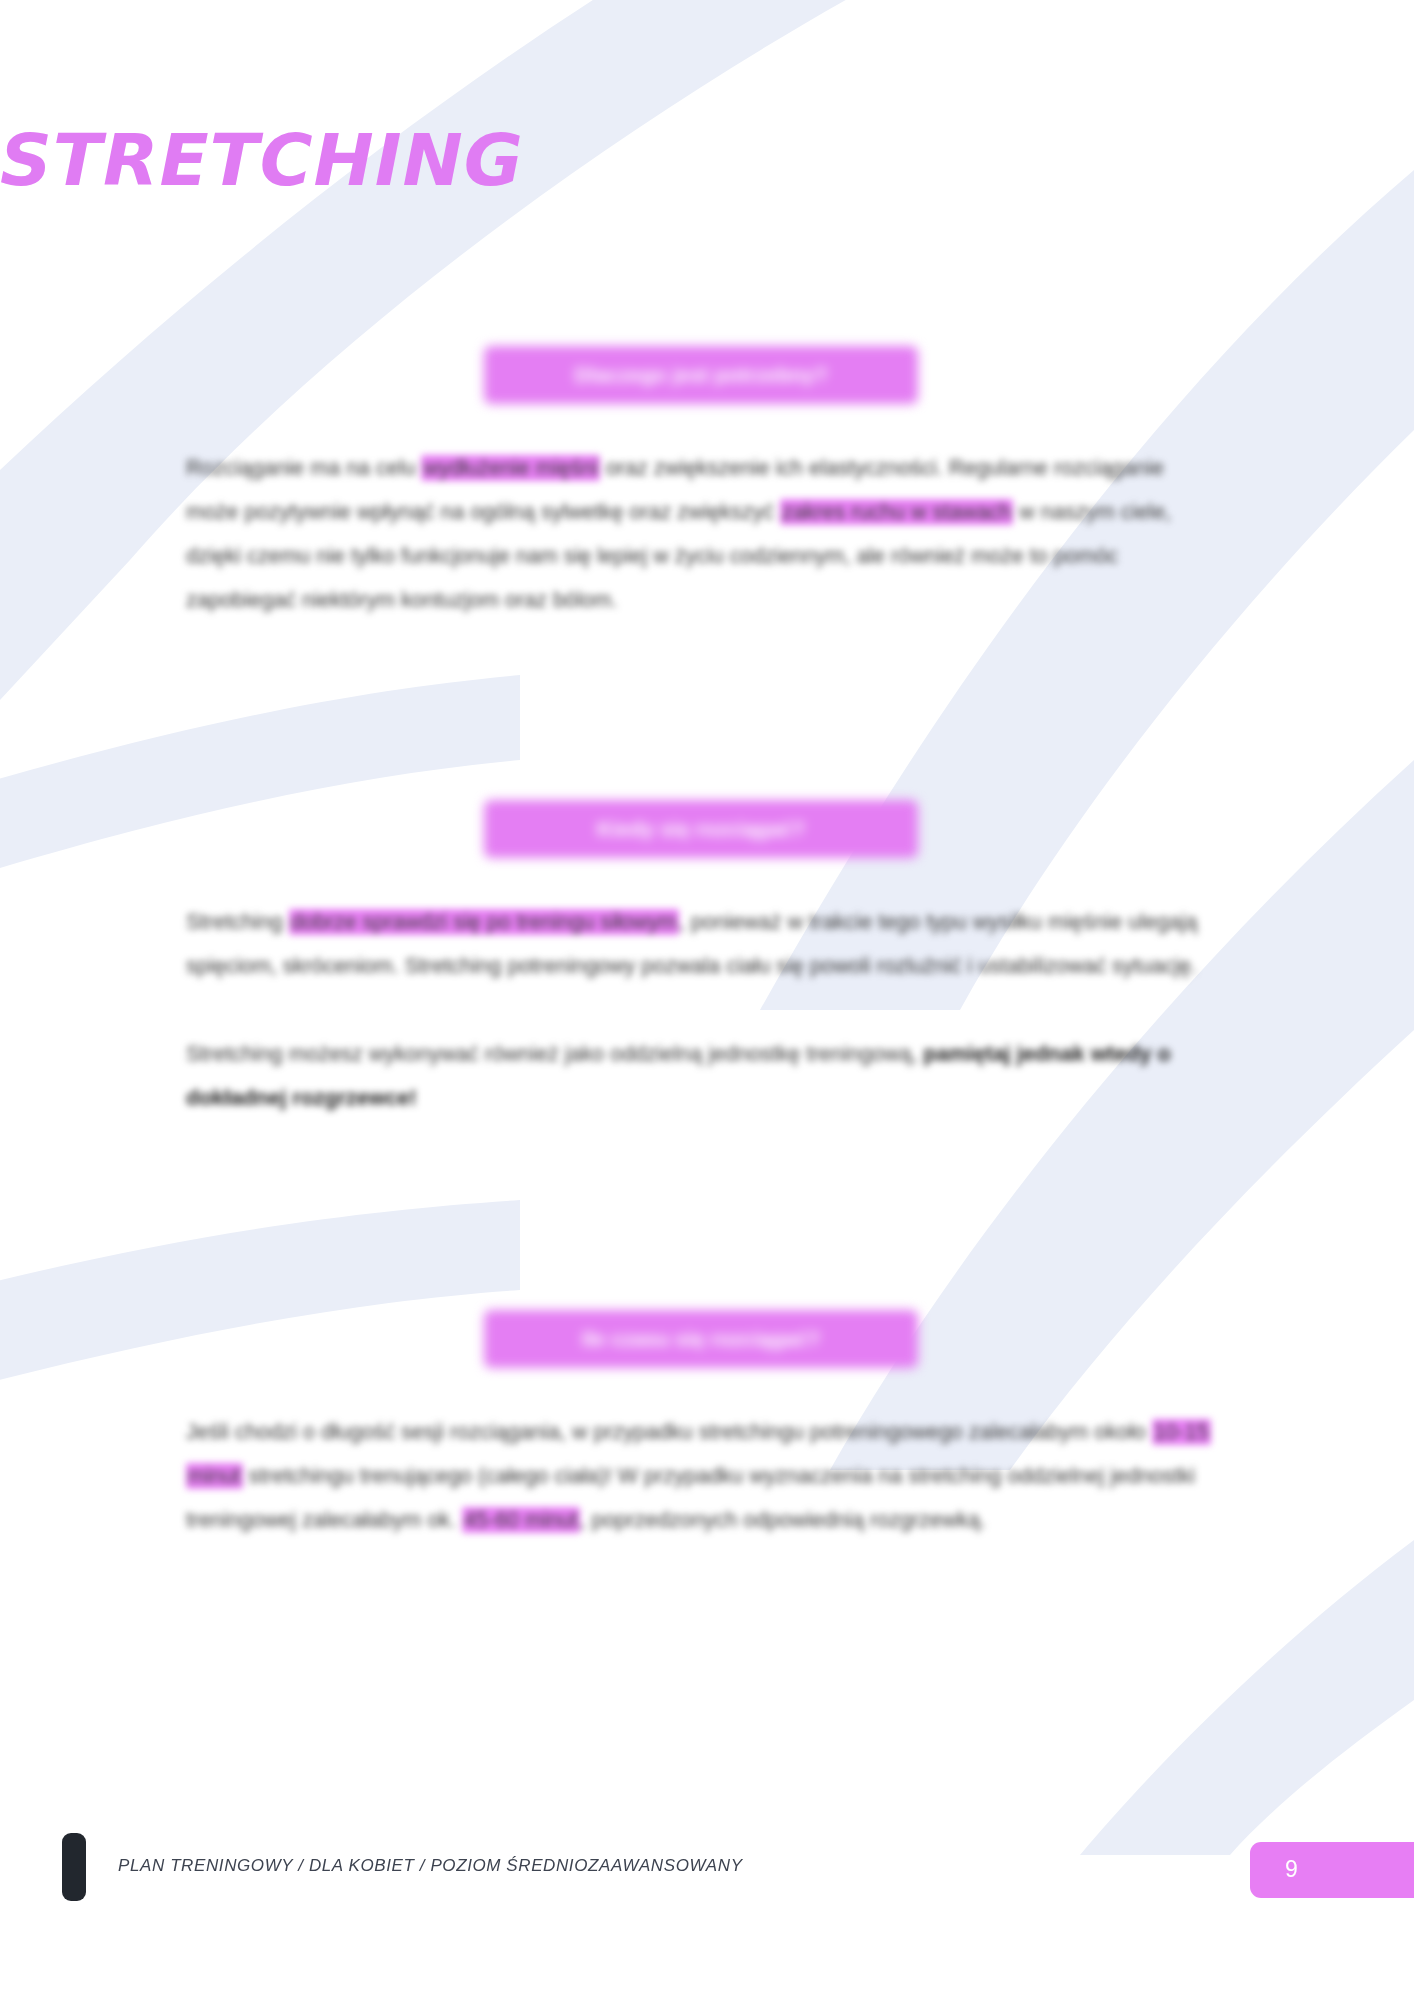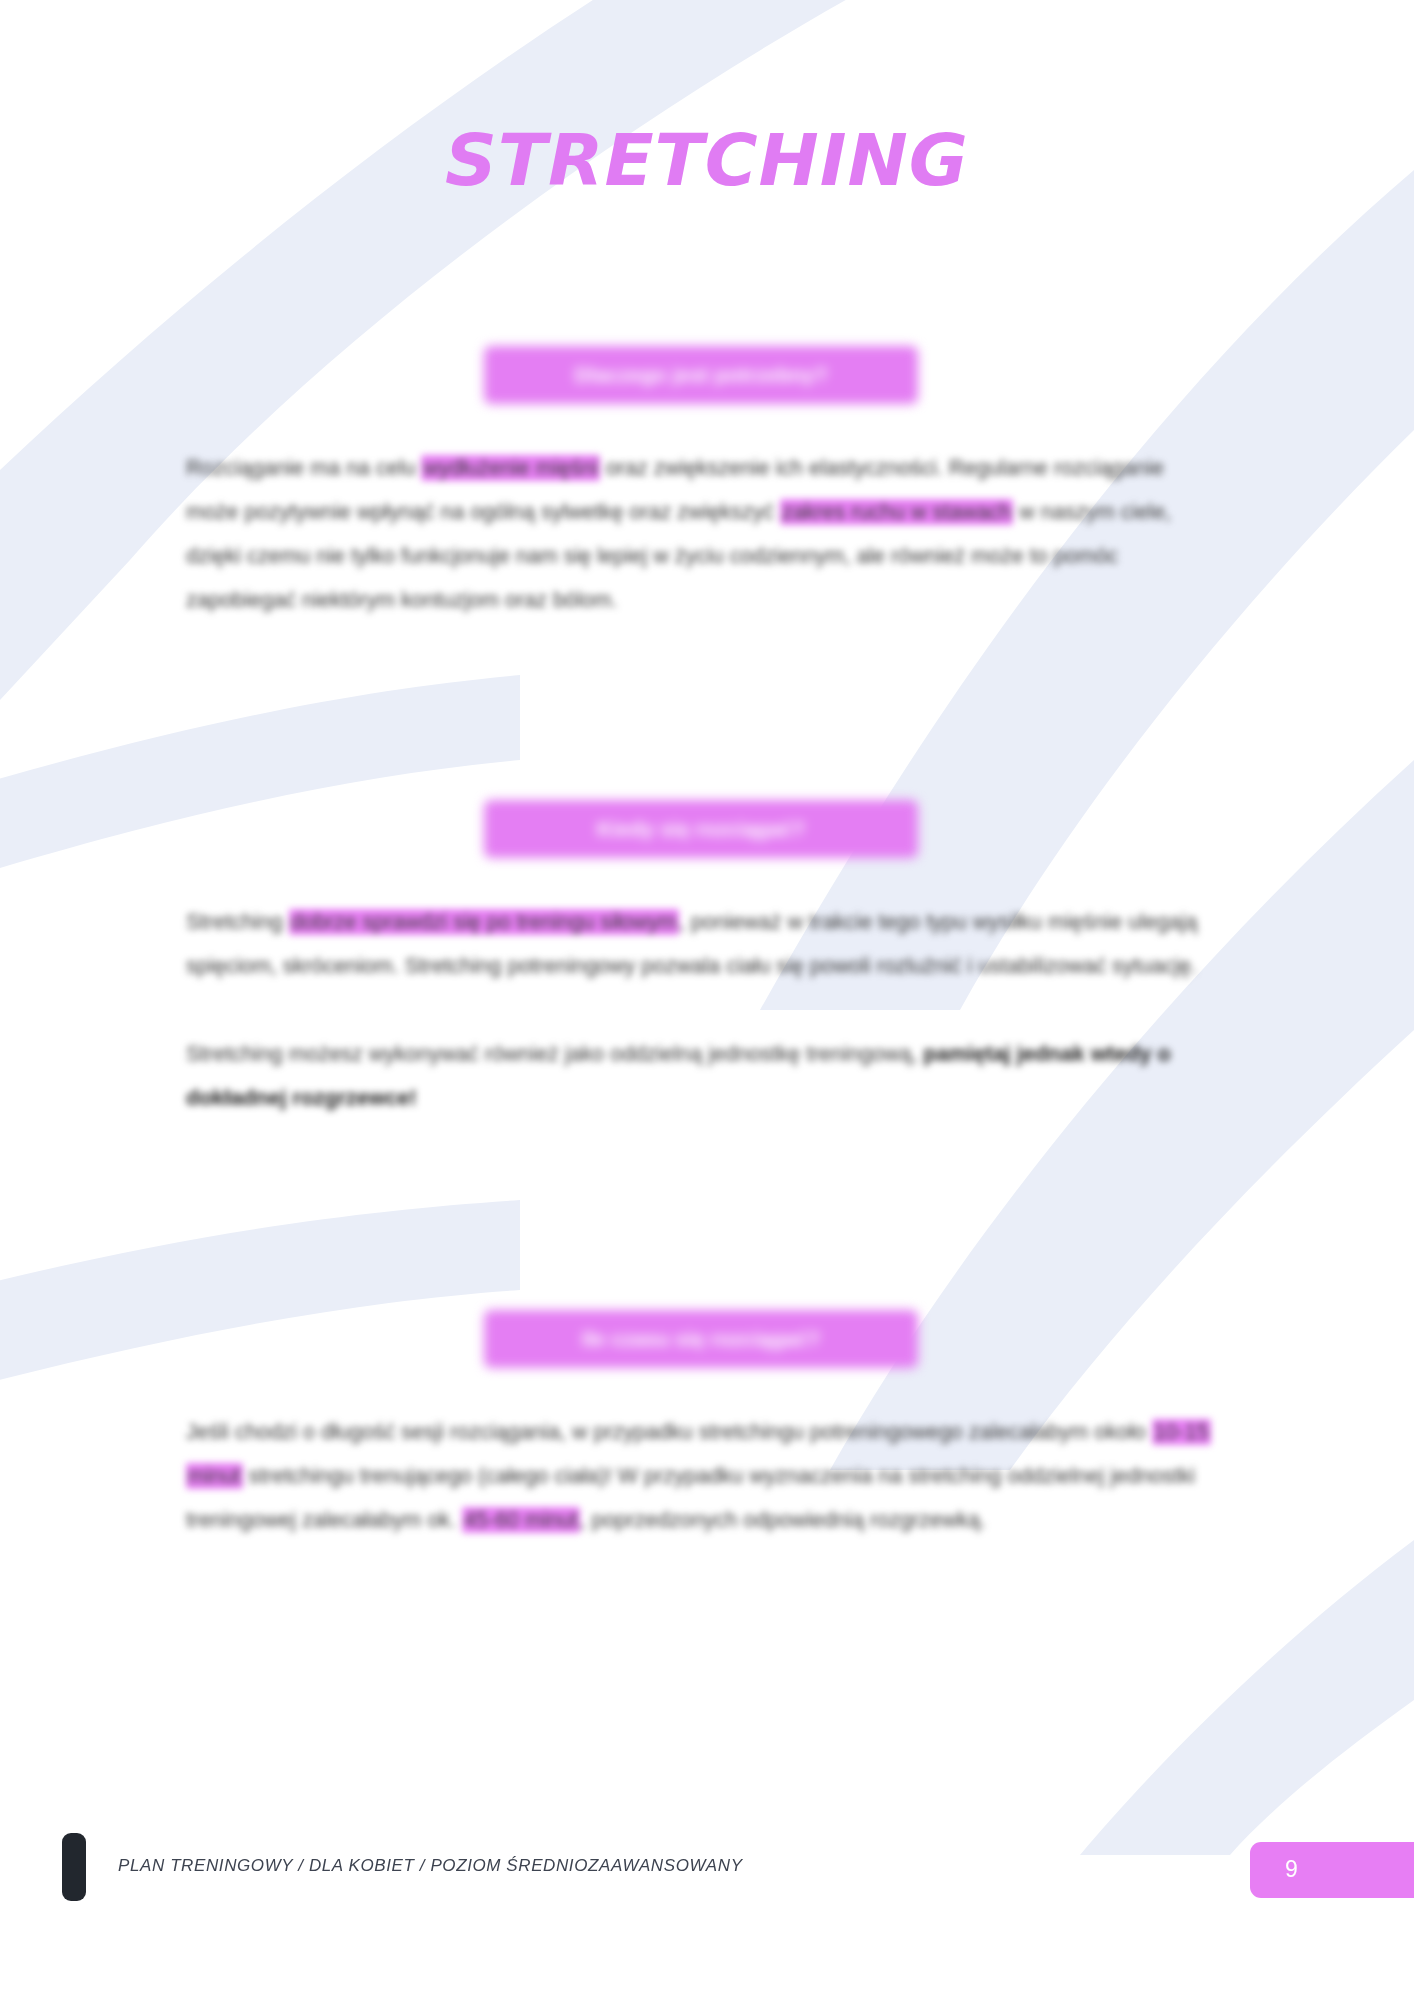--- a/index.html
+++ b/index.html
@@ -26,21 +26,21 @@
     height: 2000px;
     pointer-events: none;
   }
 
   
   .title {
     position: absolute;
     top: 118px;
     left: 0;
     width: 1414px;
-    text-align: center;
+    text-align: left;
     font-size: 72px;
     font-weight: 700;
     font-style: italic;
     letter-spacing: 1px;
     color: #e07cf3;
     font-family: "DejaVu Sans", sans-serif;
     z-index: 5;
   }
 
   

